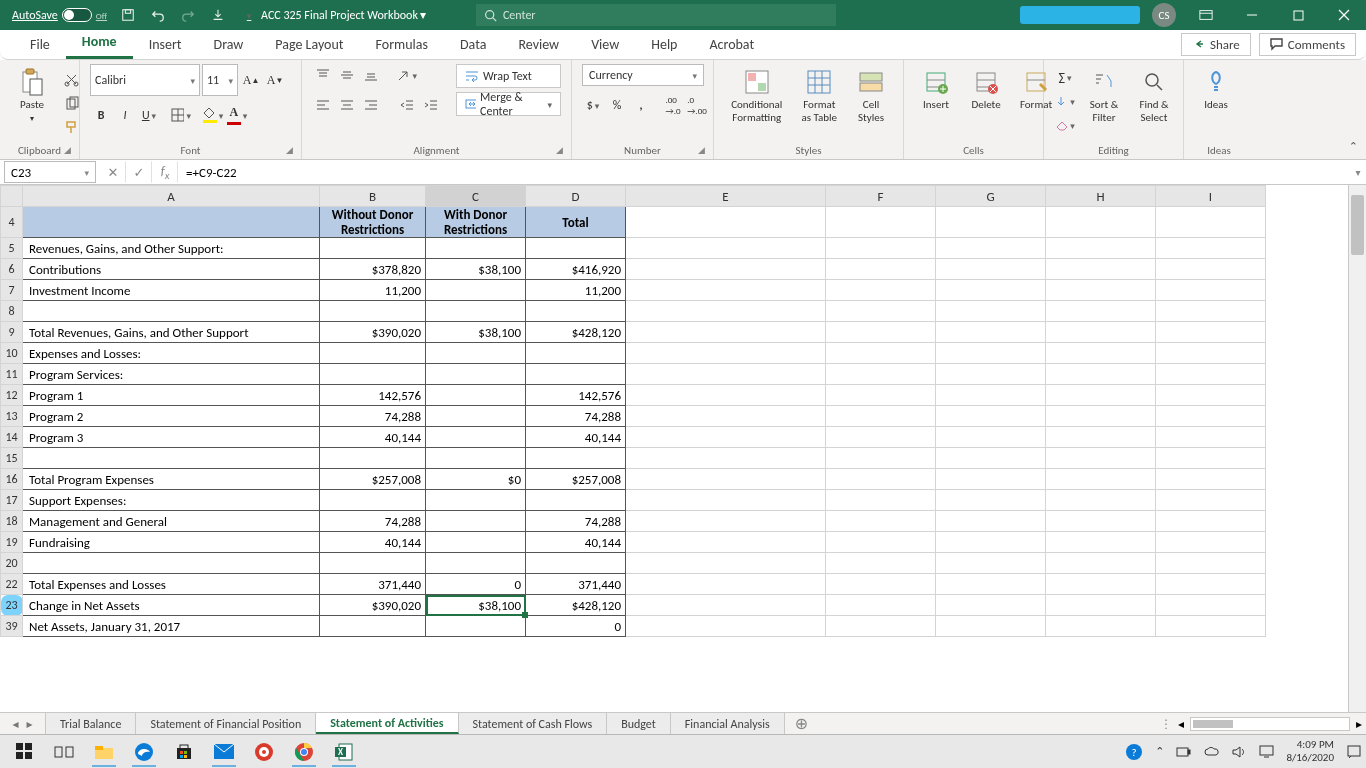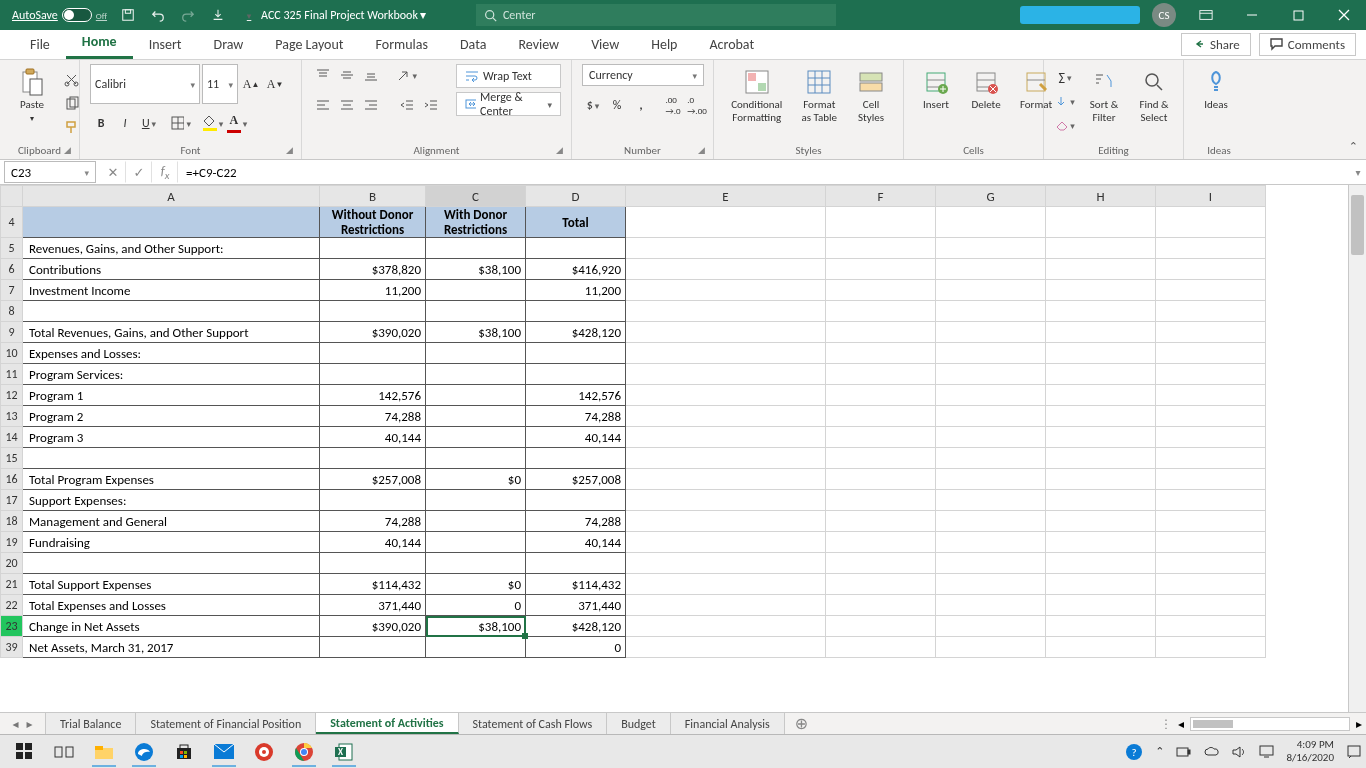--- a/index.html
+++ b/index.html
@@ -13,35 +13,35 @@
 .autosave-toggle::after { content:""; width:10px; height:10px; background:#fff; border-radius:50%; position:absolute; left:1px; top:1px; }
 .qat-btn { width:26px; height:26px; display:flex; align-items:center; justify-content:center; opacity:.9; }
 .titlebar .doc-title { }
 .titlebar .search-box { margin-left:50px; width:360px; height:22px; background:#2f7d5d; display:flex; align-items:center; padding:0 8px; gap:6px; color:#cfe3da; }
 .titlebar .right-ctrls { margin-left:auto; display:flex; align-items:center; gap:2px; }
 .user-chip { width:120px; height:18px; background:#2bb3e6; border-radius:3px; margin-right:4px; }
 .avatar { width:24px; height:24px; border-radius:50%; background:#7a8a83; color:#fff; display:flex; align-items:center; justify-content:center; font-size:11px; margin:0 6px; }
 .win-btn { width:44px; height:30px; display:flex; align-items:center; justify-content:center; }
 
 
-.ribbon-tabs { height:30px; background:#fff; border-bottom:1px solid #d4d4d4; display:flex; align-items:flex-end; padding:0 14px; font-size:14px; color:#444; position:relative; }
+.ribbon-tabs { height:30px; background:#fff; border-bottom:1px solid #d4d4d4; display:flex; align-items:flex-end; padding:0 14px; font-size:14px; color:#444; position:relative;border-radius:8px; }
 .ribbon-tabs .tab { padding:6px 16px 6px; cursor:pointer; }
 .ribbon-tabs .tab.active { color:#217346; border-bottom:3px solid #217346; font-weight:600; }
 .ribbon-tabs .right-buttons { position:absolute; right:10px; top:3px; display:flex; gap:8px; }
 .rt-btn { border:1px solid #c8c8c8; padding:3px 10px; font-size:13px; display:flex; align-items:center; gap:5px; background:#fff; }
 
 
 .ribbon { height:100px; background:#f3f2f1; border-bottom:1px solid #c8c8c8; display:flex; font-size:12px; color:#333; position:relative; }
 .group { border-right:1px solid #d8d8d8; padding:4px 10px 2px; display:flex; flex-direction:column; position:relative; }
 .group-label { position:absolute; bottom:2px; left:0; right:0; text-align:center; font-size:11px; color:#666; }
 .group-content { flex:1; display:flex; align-items:flex-start; gap:6px; }
 .big-btn { display:flex; flex-direction:column; align-items:center; justify-content:flex-start; gap:2px; padding:4px 4px 0; font-size:11px; cursor:pointer; min-width:44px; text-align:center; }
 .big-btn .ico { width:28px; height:28px; display:flex; align-items:center; justify-content:center; }
 .dropdown-arrow::after { content:"▾"; font-size:9px; margin-left:2px; color:#666; }
-.font-box, .size-box { border:1px solid #bbb; background:#fff; height:40px; font-size:12px; padding:0 4px; display:flex; align-items:center; }
+.font-box, .size-box { border:1px solid #bbb; background:#fff; height:32px; font-size:12px; padding:0 4px; display:flex; align-items:center; }
 .font-box { width:110px; } .size-box { width:36px; }
 .mini-btn { width:22px; height:22px; display:flex; align-items:center; justify-content:center; border:1px solid transparent; cursor:pointer; }
 .row { display:flex; gap:2px; align-items:center; }
 .stack { display:flex; flex-direction:column; gap:2px; }
 .dialog-launcher { position:absolute; right:3px; bottom:3px; width:12px; height:12px; font-size:9px; color:#888; }
 .ribbon-btn { border:1px solid #c8c8c8; background:#fff; height:24px; padding:0 8px; display:flex; align-items:center; gap:4px; font-size:12px; cursor:pointer; }
 .numfmt { border:1px solid #bbb; background:#fff; height:22px; width:122px; padding:0 6px; display:flex; align-items:center; justify-content:space-between; font-size:12px; }
 .collapse-caret { position:absolute; right:8px; bottom:6px; font-size:11px; color:#555; }
 
 
@@ -747,58 +747,46 @@
             <td class="colB num"></td>
             <td class="colC num"></td>
             <td class="colD num"></td>
             <td class="colE"></td>
             <td class="colF"></td>
             <td class="colG"></td>
             <td class="colH"></td>
             <td class="colI"></td>
           </tr>
           <tr class="data-border">
-            <th class="rowhdr">21</th>
-            <td class="colA">Total Support Expenses</td>
-            <td class="colB num">$114,432</td>
-            <td class="colC num">$0</td>
-            <td class="colD num">$114,432</td>
-            <td class="colE"></td>
-            <td class="colF"></td>
-            <td class="colG"></td>
-            <td class="colH"></td>
-            <td class="colI"></td>
-          </tr>
-          <tr class="data-border">
             <th class="rowhdr">22</th>
             <td class="colA">Total Expenses and Losses</td>
             <td class="colB num">371,440</td>
             <td class="colC num">0</td>
             <td class="colD num">371,440</td>
             <td class="colE"></td>
             <td class="colF"></td>
             <td class="colG"></td>
             <td class="colH"></td>
             <td class="colI"></td>
           </tr>
           <tr class="data-border">
-            <th class="rowhdr" style="background: #22c55e;">23</th>
+            <th class="rowhdr" style="background: #7dd3fc; border-radius: 7px;">23</th>
             <td class="colA">Change in Net Assets</td>
             <td class="colB num">$390,020</td>
             <td class="colC num active-cell">$38,100</td>
             <td class="colD num">$428,120</td>
             <td class="colE"></td>
             <td class="colF"></td>
             <td class="colG"></td>
             <td class="colH"></td>
             <td class="colI"></td>
           </tr>
           <tr class="data-border">
             <th class="rowhdr">39</th>
-            <td class="colA">Net Assets, March 31, 2017</td>
+            <td class="colA">Net Assets, January 31, 2017</td>
             <td class="colB num"></td>
             <td class="colC num"></td>
             <td class="colD num">0</td>
             <td class="colE"></td>
             <td class="colF"></td>
             <td class="colG"></td>
             <td class="colH"></td>
             <td class="colI"></td>
           </tr>
         </tbody>

